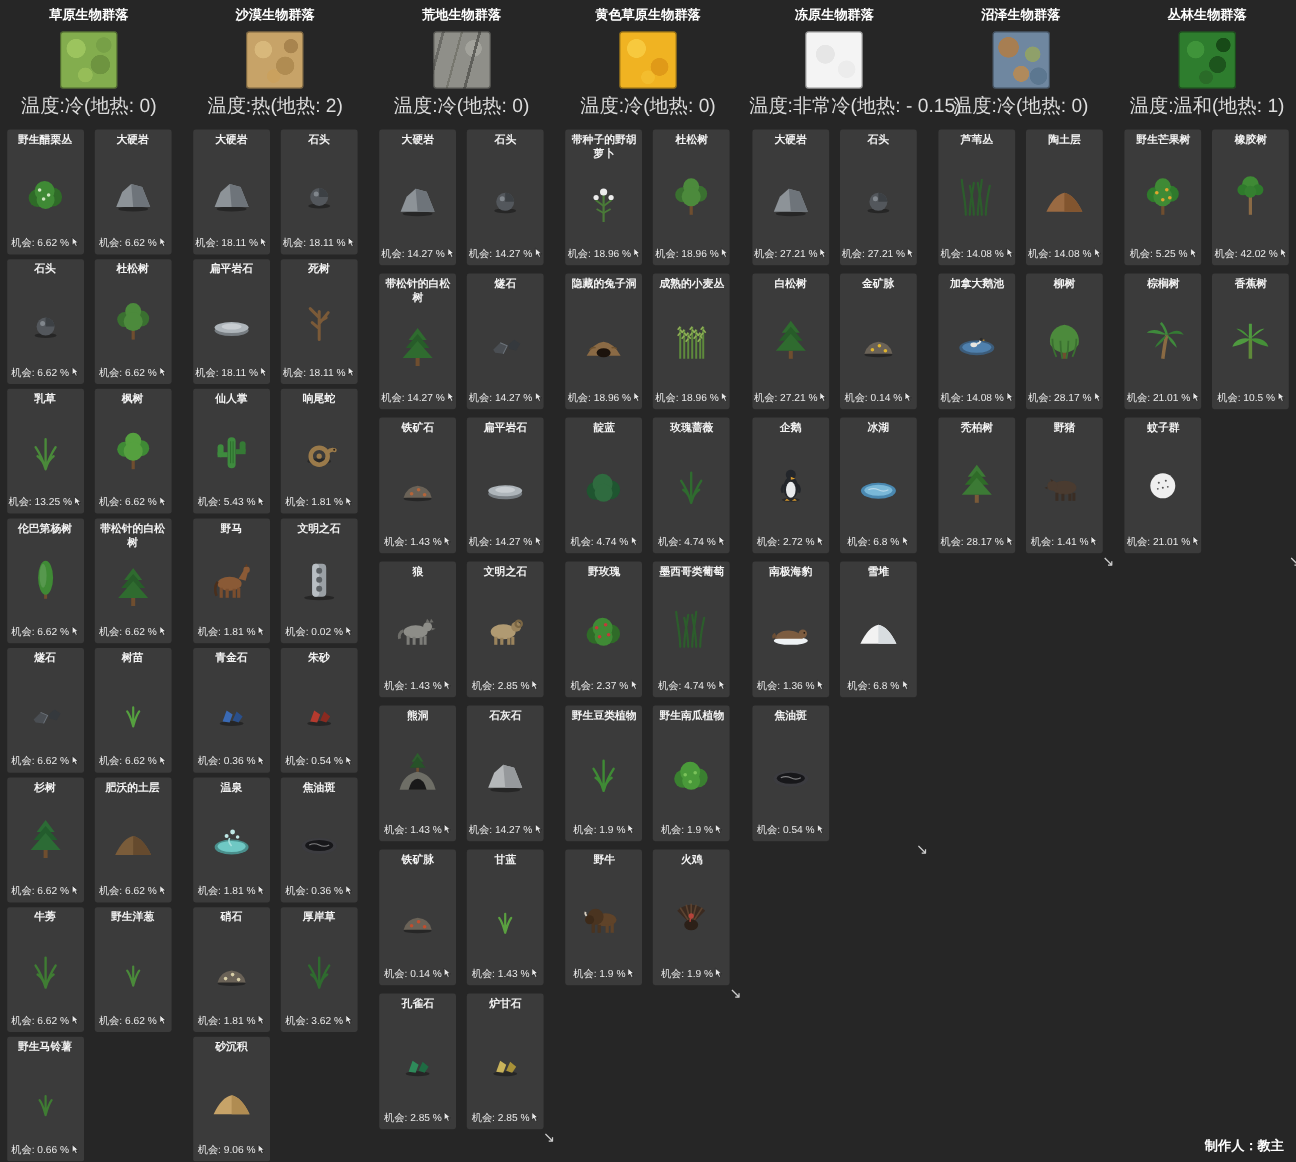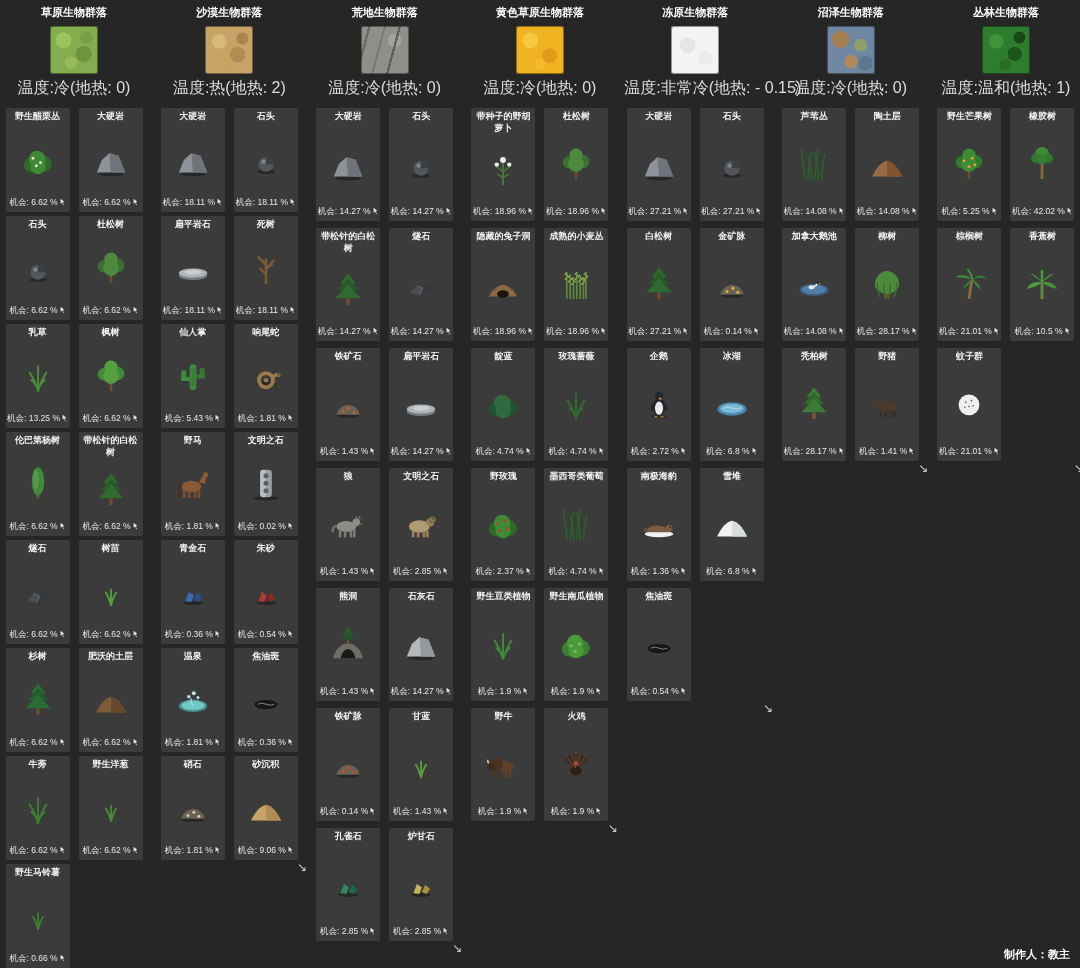--- a/index.html
+++ b/index.html
@@ -536,20 +536,34 @@
             </svg>
           </div>
           <div class="c-chance">
             <span>机会: 1.81 %</span>
             <span class="cursor"><svg viewBox="0 0 12 16" xmlns="http://www.w3.org/2000/svg">
                 <path d="M2 1 L2 12 L5 9.5 L7 14 L9.2 13 L7.2 8.6 L10.8 8.6 Z" fill="#e8e8e8" stroke="#1a1a1a" stroke-width="1"></path>
               </svg></span>
           </div>
         </div>
         <div class="card">
+          <div class="c-name">厚岸草</div>
+          <div class="c-icon">
+            <svg viewBox="0 0 48 48" xmlns="http://www.w3.org/2000/svg">
+              <path d="M24 42 C21 32 18 26 14 20 M24 42 C24 30 24 22 24 12 M24 42 C27 32 30 26 34 20 M24 42 C22 34 19 31 16 29 M24 42 C26 34 29 31 32 29" stroke="#2f6b2f" stroke-width="2.4" fill="none" stroke-linecap="round"></path>
+            </svg>
+          </div>
+          <div class="c-chance">
+            <span>机会: 3.62 %</span>
+            <span class="cursor"><svg viewBox="0 0 12 16" xmlns="http://www.w3.org/2000/svg">
+                <path d="M2 1 L2 12 L5 9.5 L7 14 L9.2 13 L7.2 8.6 L10.8 8.6 Z" fill="#e8e8e8" stroke="#1a1a1a" stroke-width="1"></path>
+              </svg></span>
+          </div>
+        </div>
+        <div class="card">
           <div class="c-name">砂沉积</div>
           <div class="c-icon">
             <svg viewBox="0 0 48 48" xmlns="http://www.w3.org/2000/svg">
               <path d="M6 39 Q14 22 24 20 Q34 22 42 39 Z" fill="#c7a368"></path>
               <path d="M24 20 Q34 22 42 39 L24 39 Z" fill="#b08c52"></path>
             </svg>
           </div>
           <div class="c-chance">
             <span>机会: 9.06 %</span>
             <span class="cursor"><svg viewBox="0 0 12 16" xmlns="http://www.w3.org/2000/svg">

